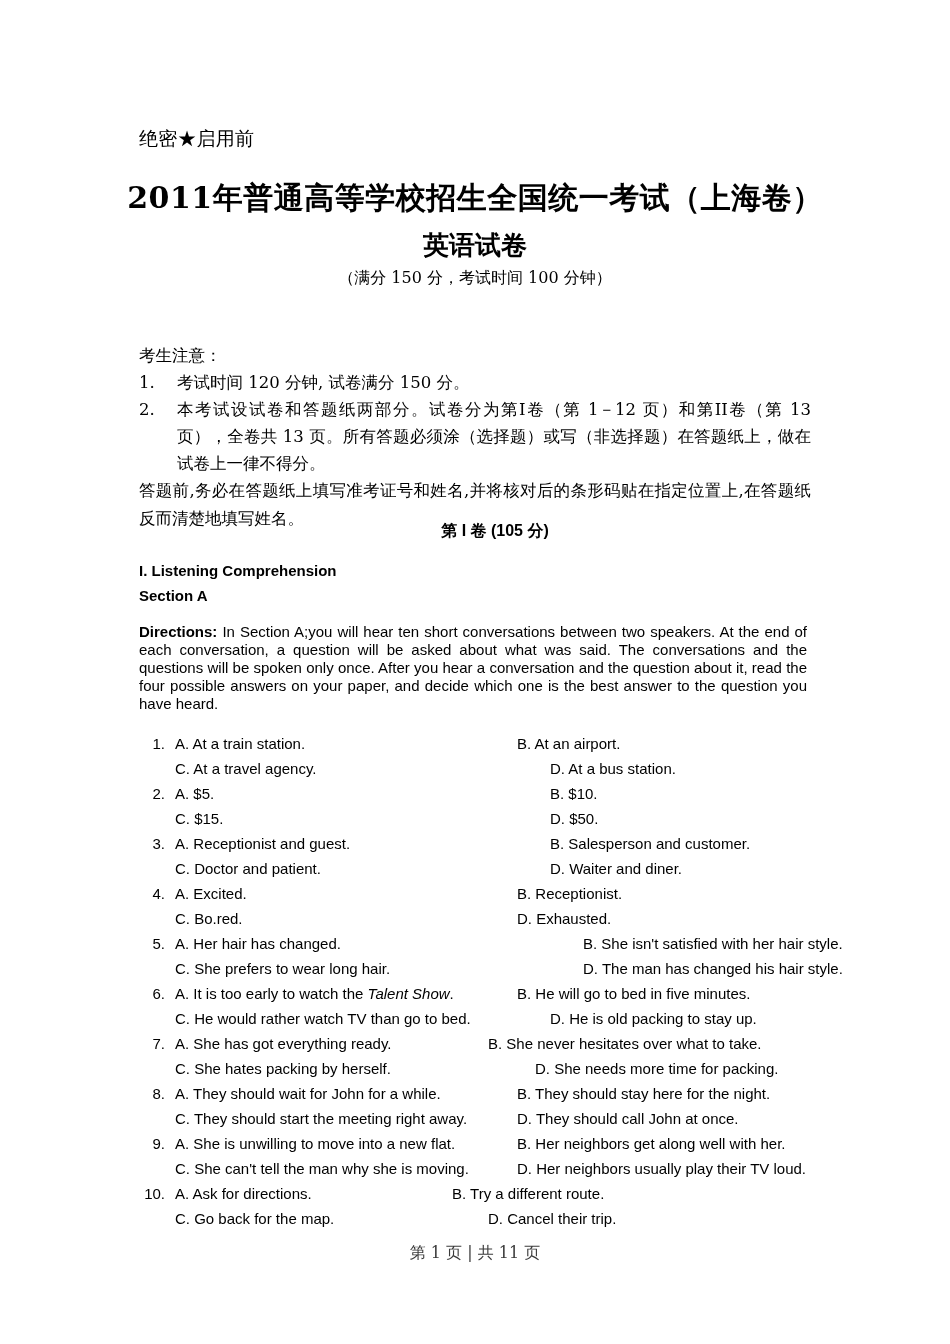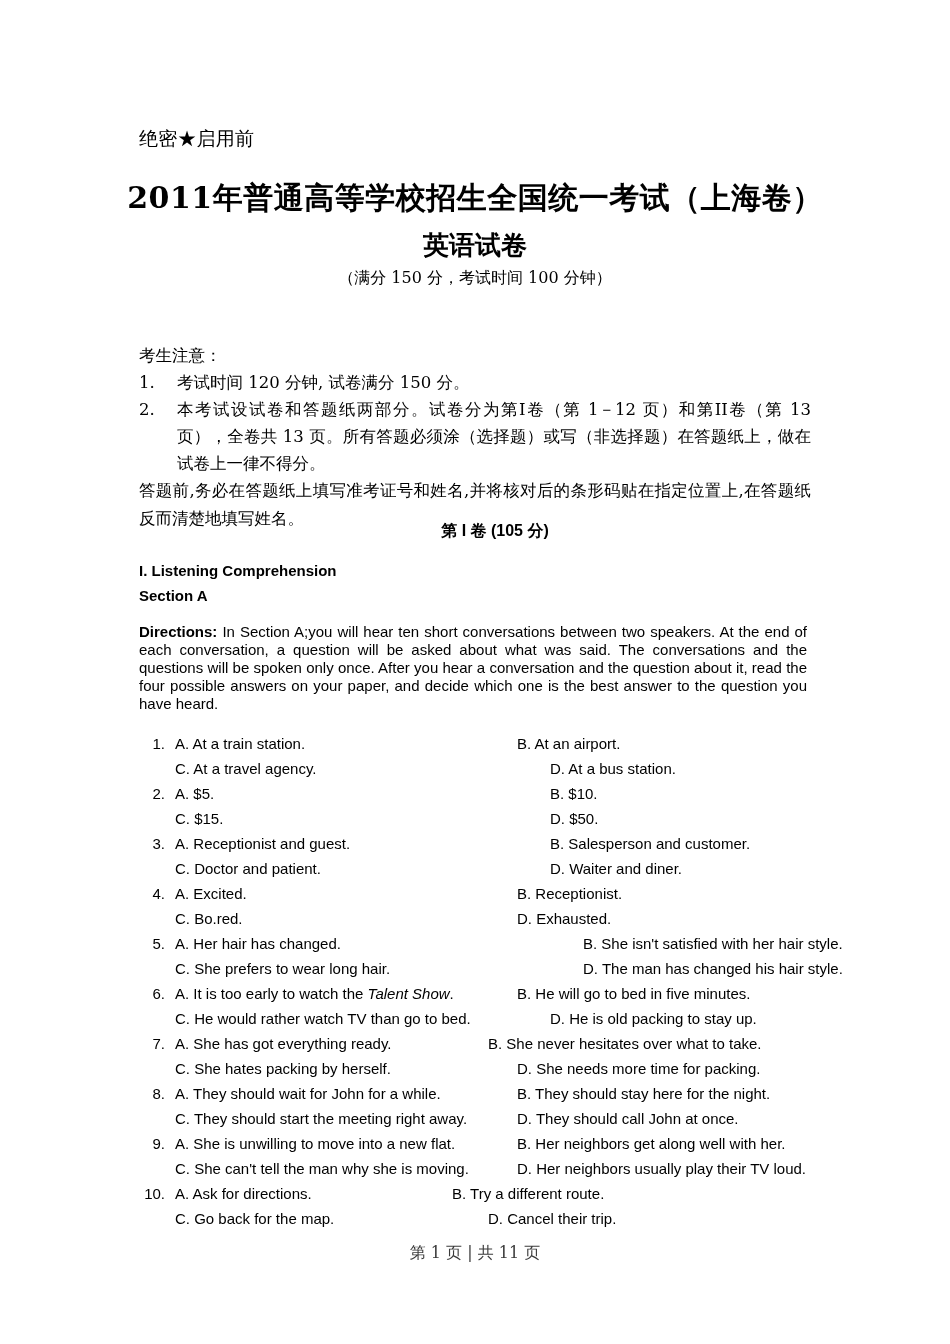--- a/index.html
+++ b/index.html
@@ -256,21 +256,21 @@
         <span class="opt-a">C. He would rather watch TV than go to bed.</span>
         <span class="opt-b" style="left: 411px;">D. He is old packing to stay up.</span>
       </div>
       <div class="qrow">
         <span class="qnum">7.</span>
         <span class="opt-a">A. She has got everything ready.</span>
         <span class="opt-b" style="left: 349px;">B. She never hesitates over what to take.</span>
       </div>
       <div class="qrow">
         <span class="opt-a">C. She hates packing by herself.</span>
-        <span class="opt-b" style="left: 378px;">D. She needs more time for packing.</span>
+        <span class="opt-b" style="left: 396px;">D. She needs more time for packing.</span>
       </div>
       <div class="qrow">
         <span class="qnum">8.</span>
         <span class="opt-a">A. They should wait for John for a while.</span>
         <span class="opt-b" style="left: 378px;">B. They should stay here for the night.</span>
       </div>
       <div class="qrow">
         <span class="opt-a">C. They should start the meeting right away.</span>
         <span class="opt-b" style="left: 378px;">D. They should call John at once.</span>
       </div>

